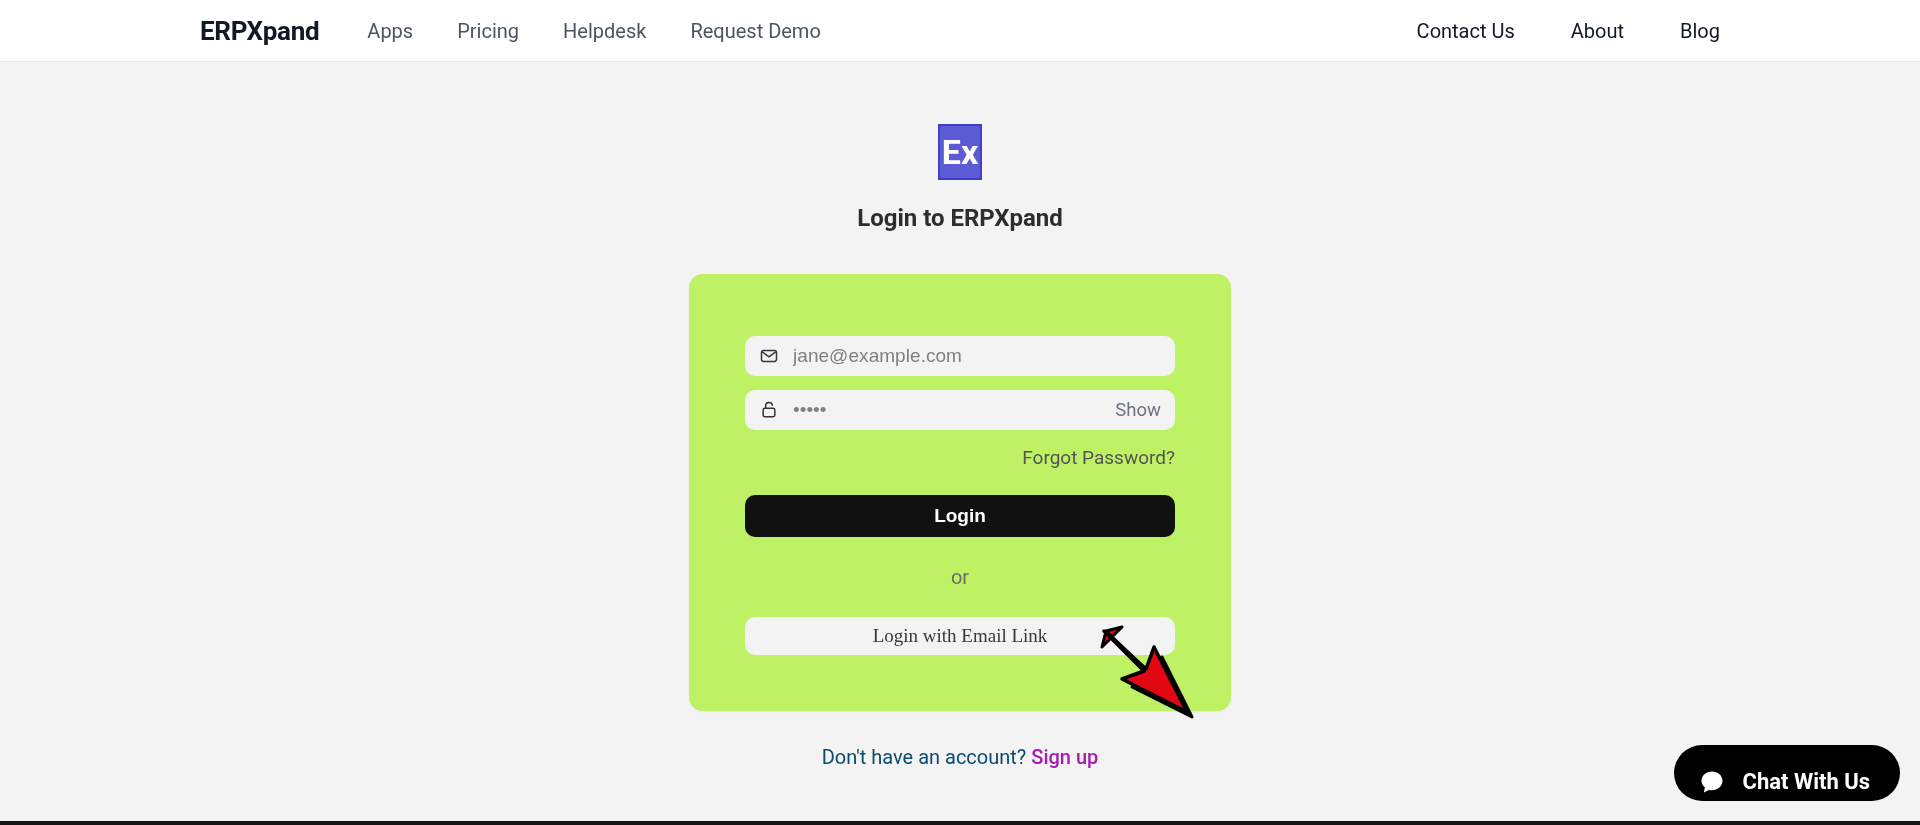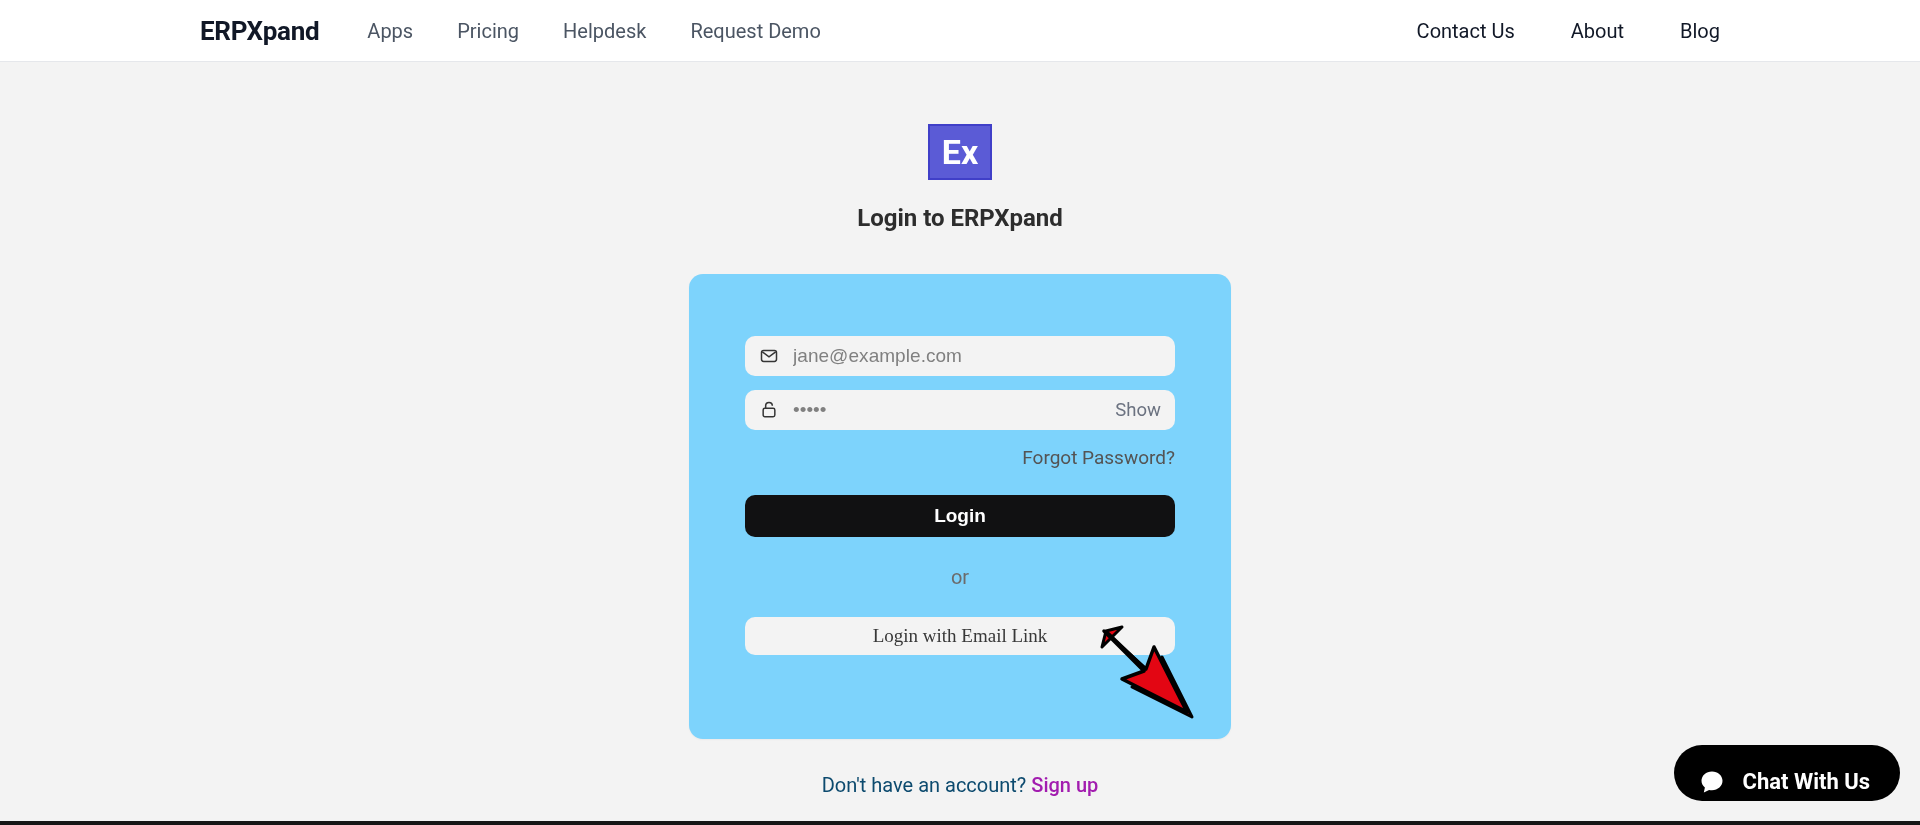--- a/index.html
+++ b/index.html
@@ -37,43 +37,43 @@
   .nav-right { display: flex; gap: 56px; }
   .nav-right .nav-link { color: #111827; }
 
   .main {
     display: flex;
     flex-direction: column;
     align-items: center;
     padding-top: 62px;
   }
   .logo {
-    width: 64px;
+    width: 44px;
     height: 56px;
     background: #5b5bd6;
     color: #fff;
     font-weight: 700;
     font-size: 34px;
     display: flex;
     align-items: center;
     justify-content: center;
     border: 2px solid #403fc8;
     margin-bottom: 24px;
   }
   .page-title {
     font-size: 24px;
     font-weight: 700;
     color: #2d2d2d;
     margin-bottom: 42px;
   }
   .card {
     width: 542px;
-    background: #7dd3fc;
+    background: #bef264;
     border-radius: 14px;
-    padding: 62px 56px 84px;
+    padding: 62px 56px 56px;
     box-shadow: 0 1px 2px rgba(0,0,0,0.04);
   }
   .field {
     background: #f3f3f3;
     border-radius: 10px;
     height: 40px;
     display: flex;
     align-items: center;
     padding: 0 14px;
     margin-bottom: 14px;

